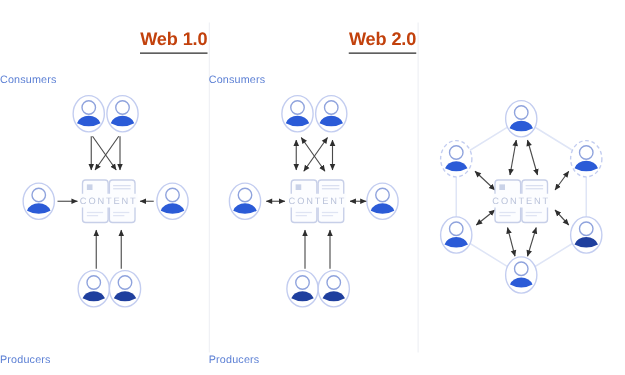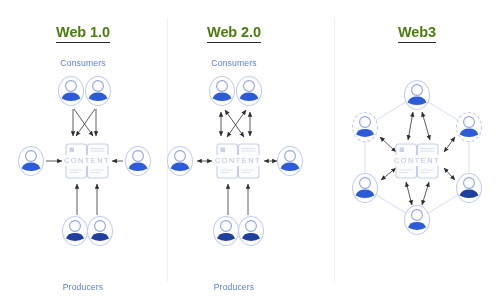--- a/index.html
+++ b/index.html
@@ -20,55 +20,54 @@
     height: 300px;
     background: #ffffff;
   }
   .panel {
     position: absolute;
     top: 0;
     height: 300px;
     width: 166px;
   }
   #panel-web1 { left: 0; }
-  #panel-web2 { left: 151px; text-decoration: underline; }
+  #panel-web2 { left: 167px; text-decoration: underline; }
   #panel-web3 { left: 334px; }
 
   .divider {
     position: absolute;
     top: 18px;
     width: 1px;
     height: 264px;
     background: #f0f1f5;
   }
   #divider-1 { left: 167px; }
   #divider-2 { left: 334px; }
 
   .panel-title {
     position: absolute;
     top: 24px;
     left: 0;
     width: 100%;
-    text-align: center;
+    text-align: right;
     font-size: 14.5px;
     font-weight: bold;
-    color: #4d7c0f;
+    color: #c2410c;
     letter-spacing: -0.1px;
   }
   .panel-title span.t {
     display: inline-block;
     border-bottom: 1.6px solid #2b2b2b;
     padding-bottom: 2px;
   }
 
   .role-label {
     position: absolute;
     left: 0;
     width: 100%;
-    text-align: center;
     font-size: 8.6px;
     color: #5b7fd4;
     letter-spacing: 0.15px;
   }
   .role-top { top: 58px; }
   .role-bottom { top: 250px; margin-top: 32px; }
 
   svg.art {
     position: absolute;
     top: 0;
@@ -237,21 +236,20 @@
       </g>
       <g>
         <ellipse cx="100" cy="231" rx="12.5" ry="14.5" fill="none" stroke="#c3cdf0" stroke-width="1.1"></ellipse>
         <circle cx="100" cy="226" r="5.4" fill="none" stroke="#8fa3dd" stroke-width="1.1"></circle>
         <path d="M91,238.5 a9.4,7.6 0 0 1 18,0 a19,19 0 0 1 -18,0 z" fill="#1f3f9e"></path>
       </g>
     </svg>
   </div>
 
   <div class="panel" id="panel-web3">
-    <div class="panel-title"><span class="t">Web3</span></div>
 
     <svg class="art" viewBox="0 0 166 300">
       <defs>
         <marker id="ah3" markerWidth="7" markerHeight="7" refX="5.4" refY="3" orient="auto">
           <path d="M0,0.5 L5.6,3 L0,5.5 z" fill="#2e2e2e"></path>
         </marker>
         <marker id="ah3s" markerWidth="7" markerHeight="7" refX="0.3" refY="3" orient="auto">
           <path d="M5.6,0.5 L0,3 L5.6,5.5 z" fill="#2e2e2e"></path>
         </marker>
       </defs>

